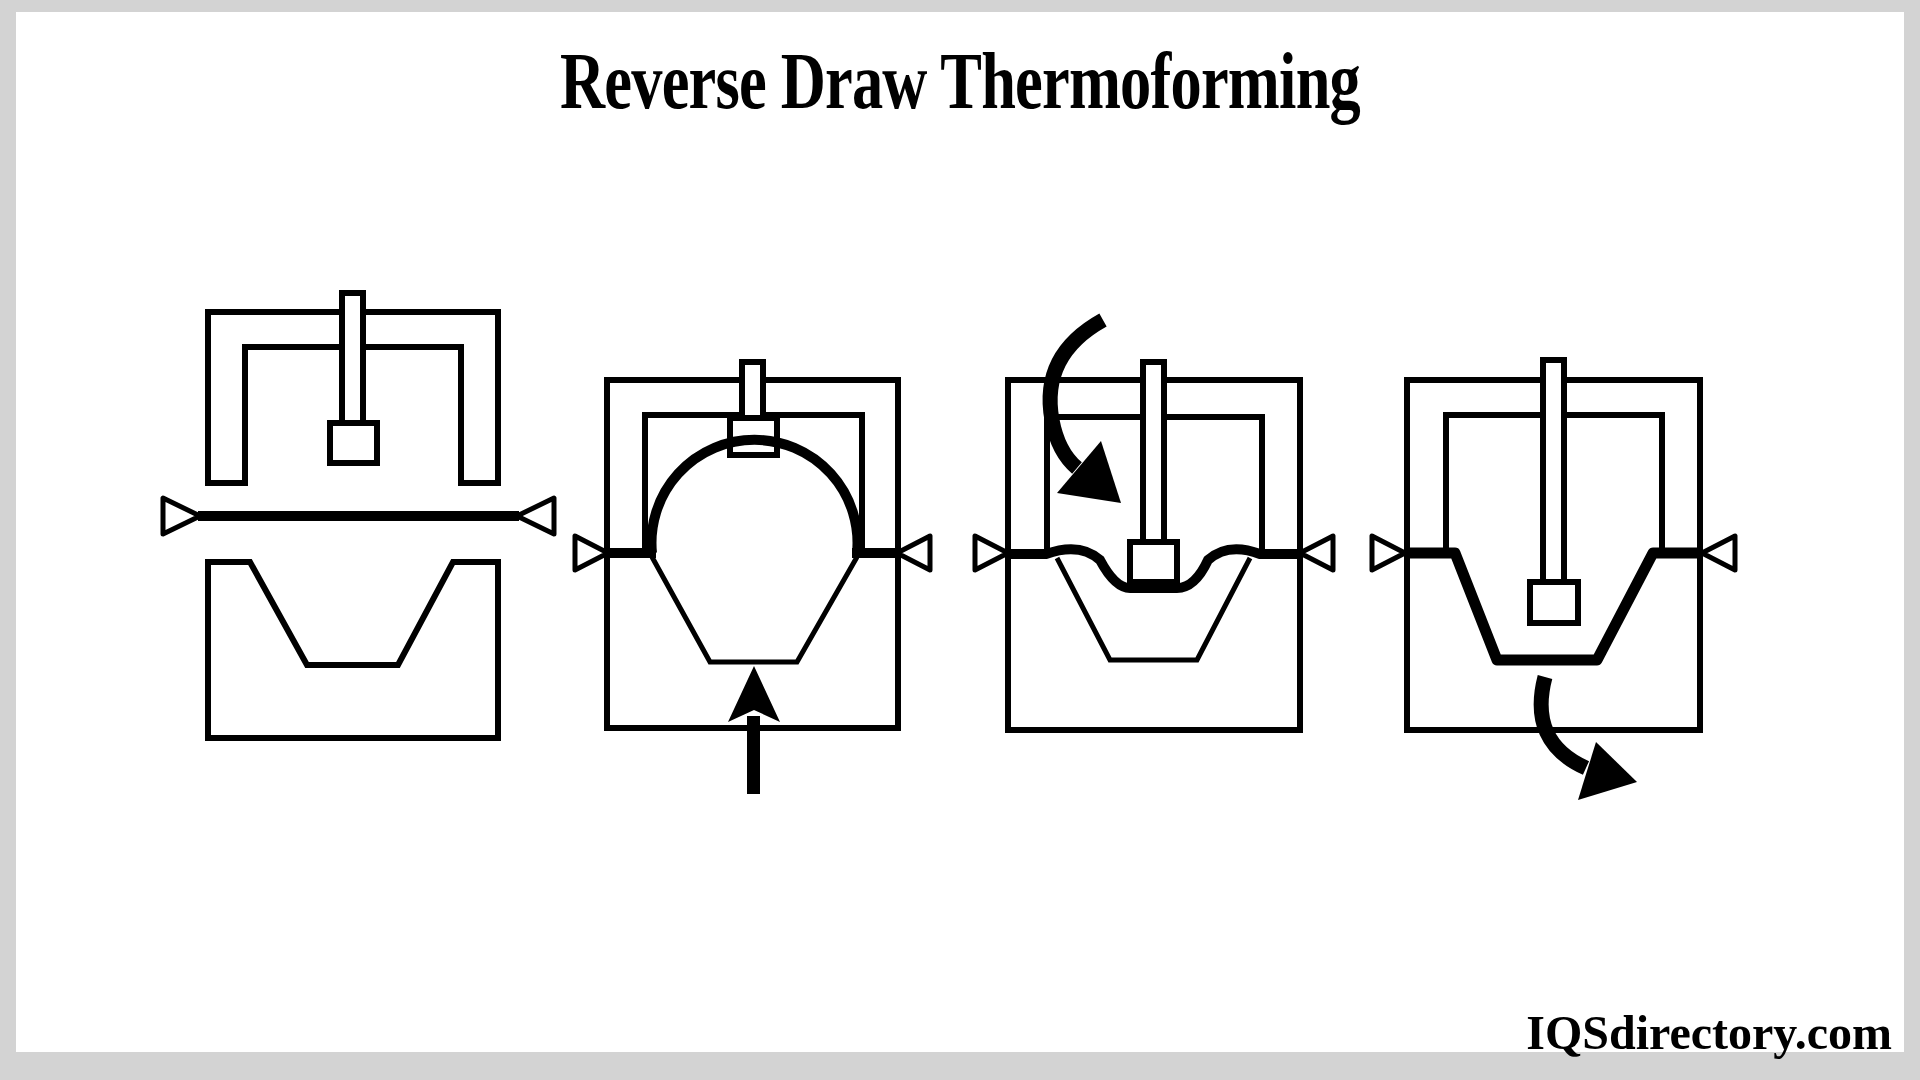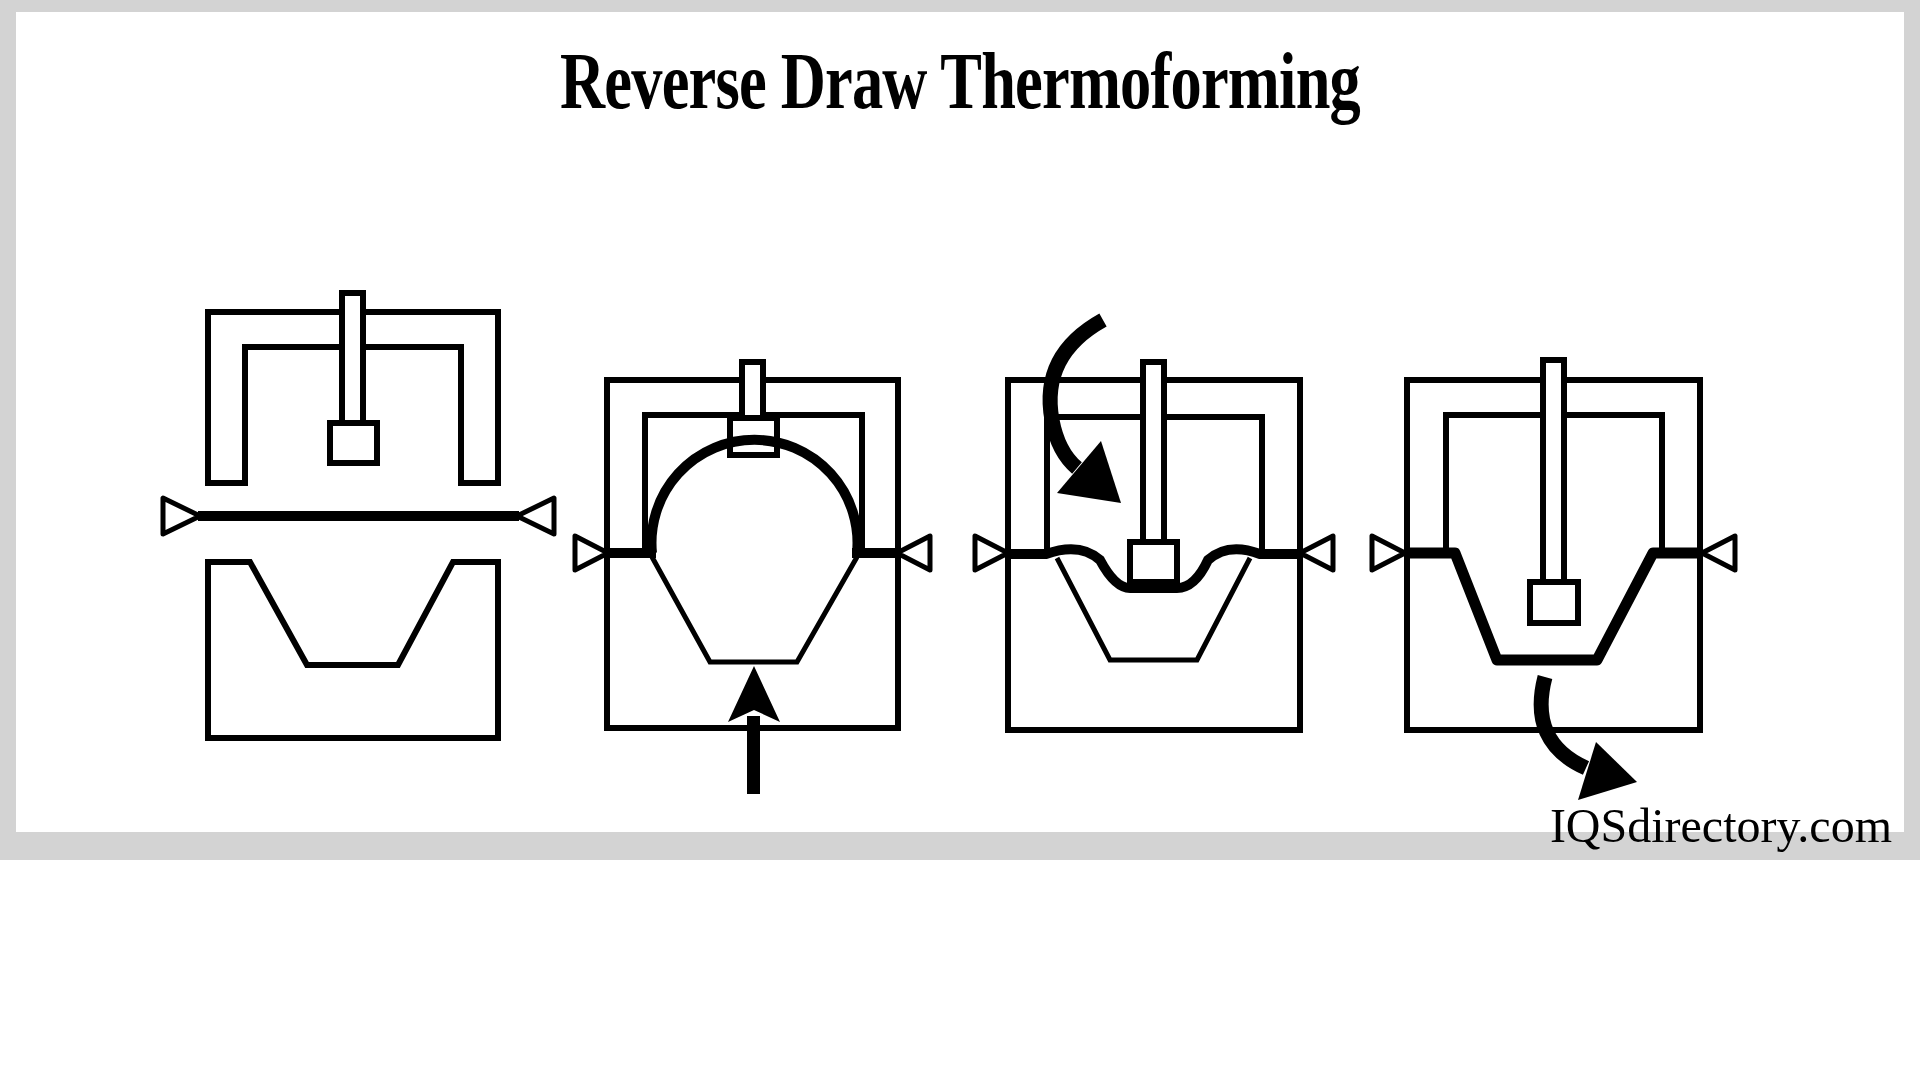--- a/index.html
+++ b/index.html
@@ -2,35 +2,35 @@
 <html style="--ink: #000000; --bg: #ffffff; --frame: #d3d3d3;"><head>
 <meta charset="utf-8">
 <style>
   :root{
     --ink:#000000;
     --bg:#ffffff;
     --frame:#d3d3d3;
   }
   html,body{margin:0;padding:0;}
   body{font-family:"Liberation Serif",serif;}
-  .page{position:relative;width:1920px;height:860px;background:var(--frame);overflow:hidden;}
+  .page{position:relative;width:1920px;height:1080px;background:var(--frame);overflow:hidden;}
   .content{position:absolute;left:16px;top:12px;right:16px;bottom:28px;background:var(--bg);}
   .title{
     position:absolute;left:0;top:36px;width:100%;
     text-align:center;
     font-family:"Liberation Serif",serif;
     font-size:80px;font-weight:bold;color:var(--ink);
     transform:scaleX(0.78);
     letter-spacing:-1px;
     white-space:nowrap;
   }
   .watermark{
-    position:absolute;right:28px;bottom:7px;
+    position:absolute;right:28px;bottom:20px;
     font-family:"Liberation Serif",serif;
-    font-size:48px;color:var(--ink);
+    font-size:48px;color:var(--ink);font-weight:bold;
   }
   svg.diagram{position:absolute;left:0;top:0;width:1920px;height:1080px;display:block;}
   .ln{fill:none;stroke:var(--ink);stroke-width:6;}
   .fw{fill:var(--bg);stroke:var(--ink);stroke-width:6;}
   .clamp{fill:var(--bg);stroke:var(--ink);stroke-width:5;stroke-linejoin:round;}
   .sheet{fill:none;stroke:var(--ink);stroke-width:10;}
   .sheet-thick{fill:none;stroke:var(--ink);stroke-width:11;stroke-linejoin:round;}
   .cavity{fill:none;stroke:var(--ink);stroke-width:5;}
   .arrowline{fill:none;stroke:var(--ink);stroke-width:15;stroke-linecap:butt;}
   .fb{fill:var(--ink);stroke:none;}

